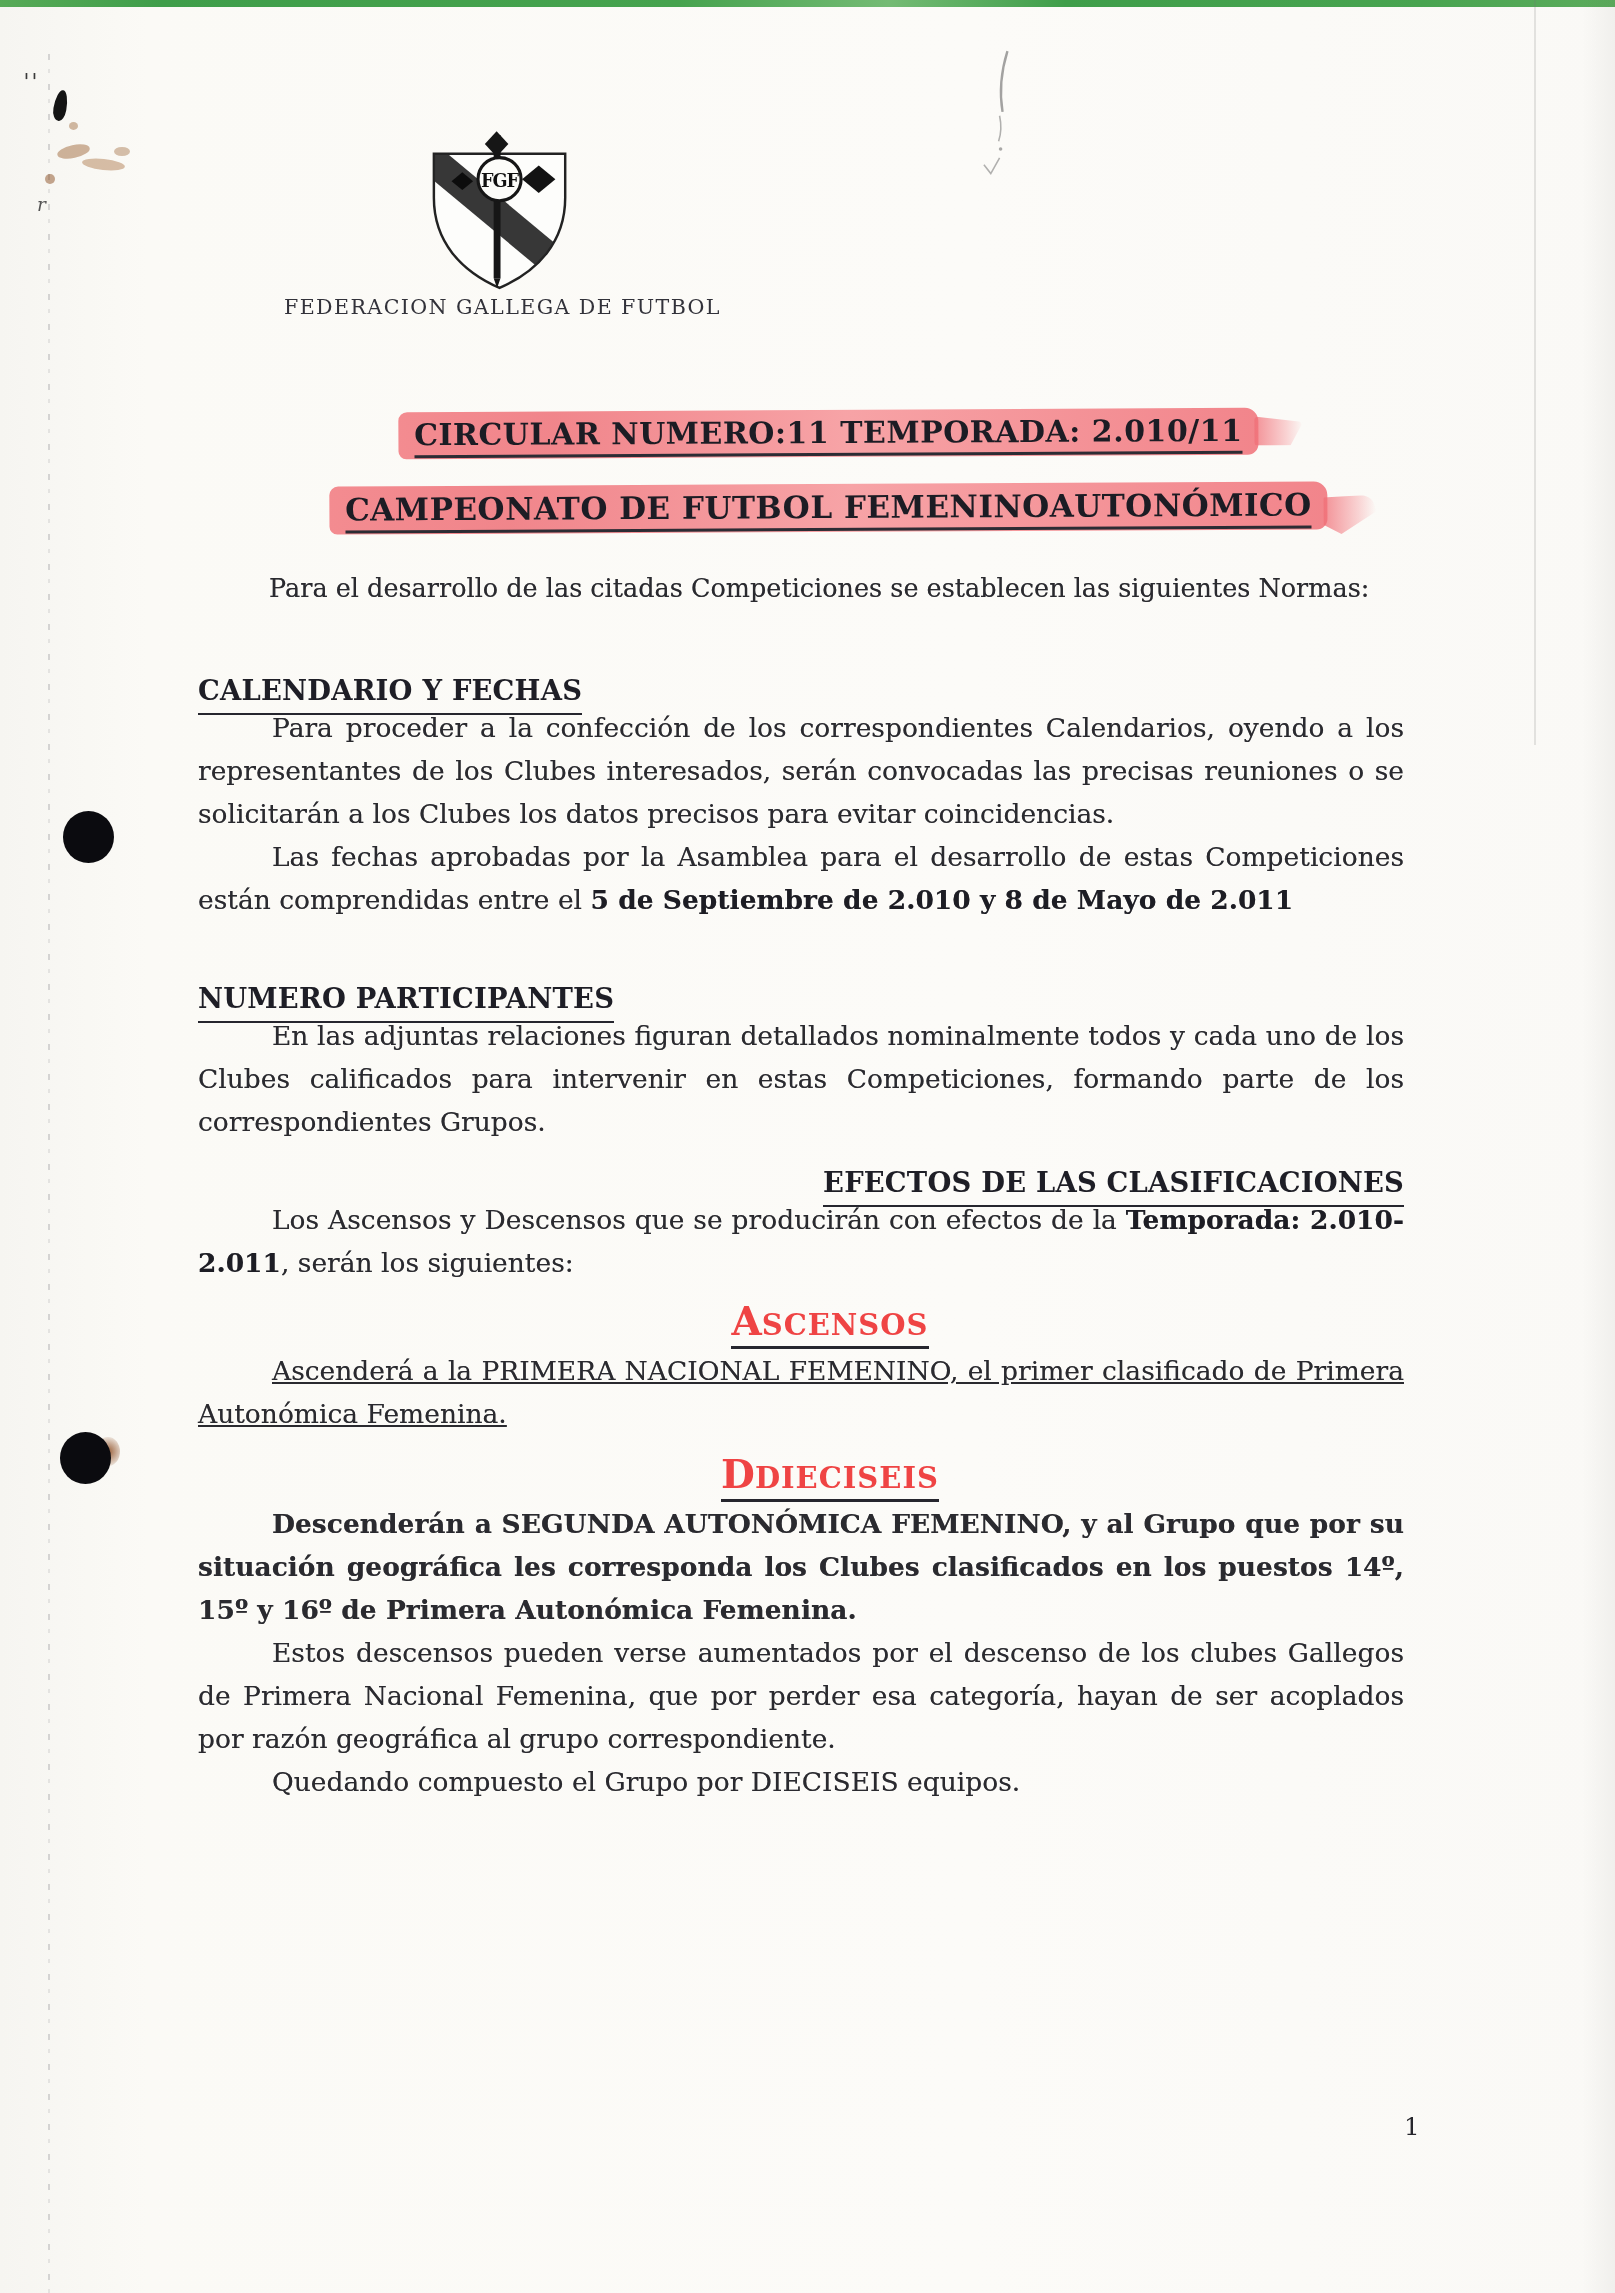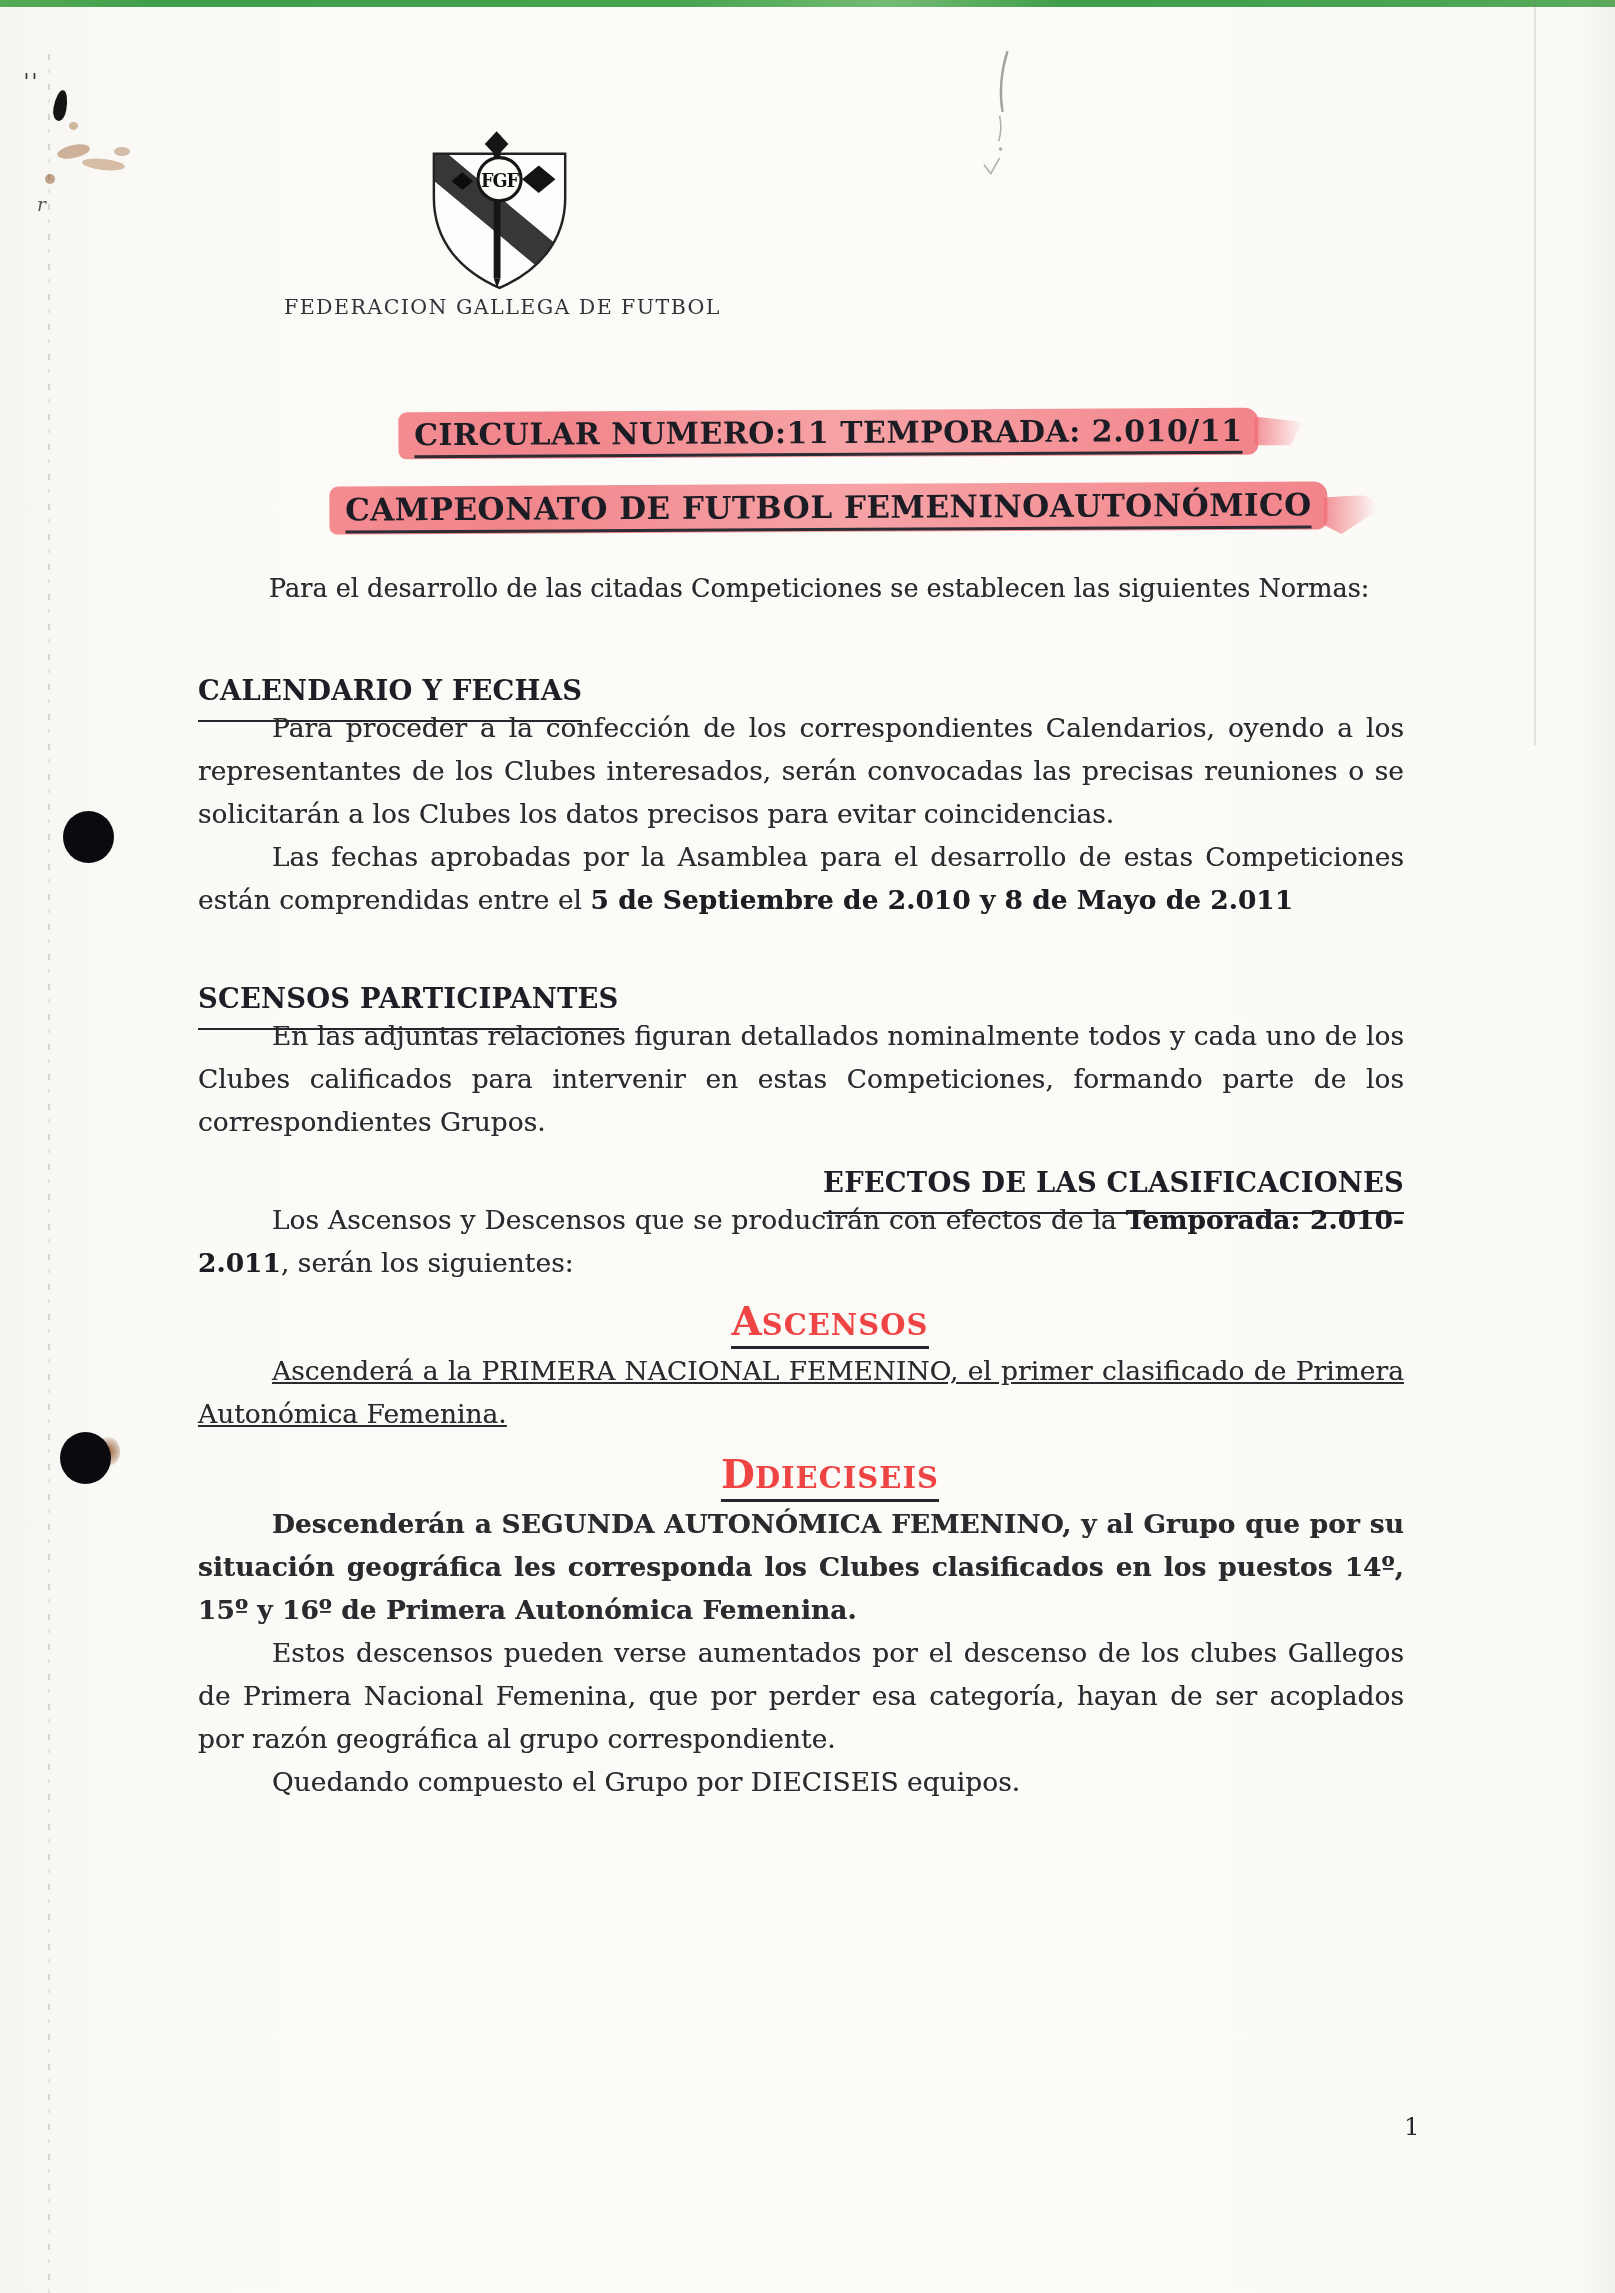--- a/index.html
+++ b/index.html
@@ -46,21 +46,21 @@
     background:linear-gradient(91deg,rgba(242,124,130,.88) 0%,rgba(238,104,112,.8) 18%,rgba(246,148,152,.85) 52%,rgba(240,112,120,.85) 100%);}
   .hl::after{content:"";position:absolute;top:8.8px;right:-45px;width:49px;height:29px;
     background:linear-gradient(90deg,rgba(240,110,118,.75),rgba(246,150,155,.4) 65%,rgba(246,150,155,0));
     border-radius:3.9px 15.7px 15.7px 3.9px;clip-path:polygon(0 0,100% 20%,74% 100%,0 100%);}
   .trow2 .hl::after{top:13.7px;right:-49px;width:53px;height:39px;
     clip-path:polygon(0 6%,90% 0,100% 42%,34% 100%,0 76%);}
   .t1{font-size:30px;}
   .t2{font-size:31px;}
   .tul{font-weight:bold;letter-spacing:0.5px;color:#1c1c24;border-bottom:3.9px solid #2c2c34;padding-bottom:2.9px;}
   h2{margin:0;font-size:27.4px;font-weight:bold;color:#1e1e26;letter-spacing:0.2px;}
-  h2 span{border-bottom:2.9px solid #26262e;padding-bottom:14px;}
+  h2 span{border-bottom:2.9px solid #26262e;padding-bottom:7px;}
   .intro{margin:0;font-size:25.5px;color:#2a2a2f;text-indent:71px;white-space:nowrap;
     text-shadow:0 0 0.5px rgba(40,40,45,.55);}
   .center-head{text-align:center;transform:translateX(29px);}
   .hd-ul{display:inline-block;border-bottom:3.9px solid #26262e;padding-bottom:2px;font-weight:bold;color:#ef4444;}
   .hd-ul .big{font-size:39px;}
   .hd-ul .rest{font-size:29px;letter-spacing:1px;}
   
   .mt-t2{margin-top:27.4px;} .mt-intro{margin-top:41px;} .mt-hcal{margin-top:71px;}
   .mt-pcal1{margin-top:41px;} .mt-pcal2{margin-top:25.5px;} .mt-hclub{margin-top:61px;}
   .mt-pclub{margin-top:45px;} .mt-hefe{margin-top:23.5px;text-align:right;} .mt-pefe{margin-top:41px;}
@@ -119,21 +119,21 @@
   <div class="trow trow2 mt-t2">
     <span class="hl t2"><span class="tul">CAMPEONATO DE FUTBOL FEMENINOAUTONÓMICO</span></span>
   </div>
 
   <p class="intro mt-intro">Para el desarrollo de las citadas Competiciones se establecen las siguientes  Normas:</p>
 
   <h2 class="mt-hcal"><span>CALENDARIO Y FECHAS</span></h2>
   <p class="body mt-pcal1">Para proceder a la confección de los correspondientes Calendarios, oyendo a los representantes de los Clubes interesados, serán convocadas las precisas reuniones o se solicitarán a los Clubes los datos precisos para evitar coincidencias.</p>
   <p class="body mt-pcal2"><span>Las fechas aprobadas por la Asamblea para el desarrollo de estas Competiciones están comprendidas entre el </span><b>5 de Septiembre de 2.010 y 8 de Mayo de 2.011</b></p>
 
-  <h2 class="mt-hclub"><span>SCENSOS PARTICIPANTES</span></h2>
+  <h2 class="mt-hclub"><span>NUMERO PARTICIPANTES</span></h2>
   <p class="body mt-pclub">En las adjuntas relaciones figuran  detallados nominalmente todos y cada uno de los Clubes calificados para intervenir en estas Competiciones, formando parte de los correspondientes Grupos.</p>
 
   <h2 class="mt-hefe"><span>EFECTOS DE LAS CLASIFICACIONES</span></h2>
   <p class="body mt-pefe"><span>Los Ascensos y Descensos que se producirán con efectos de la </span><b>Temporada: 2.010-2.011</b><span>, serán los siguientes:</span></p>
 
   <div class="center-head mt-hasc">
     <span class="hd-ul"><span class="big">A</span><span class="rest">SCENSOS</span></span>
   </div>
   <p class="body p-asc mt-pasc">Ascenderá a la PRIMERA NACIONAL FEMENINO, el  primer clasificado de Primera Autonómica Femenina.</p>
 

